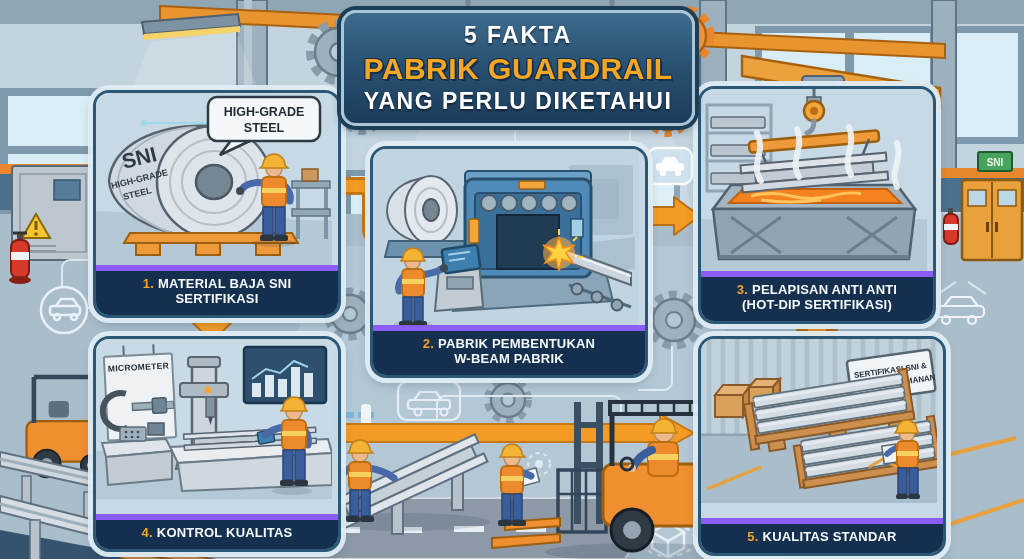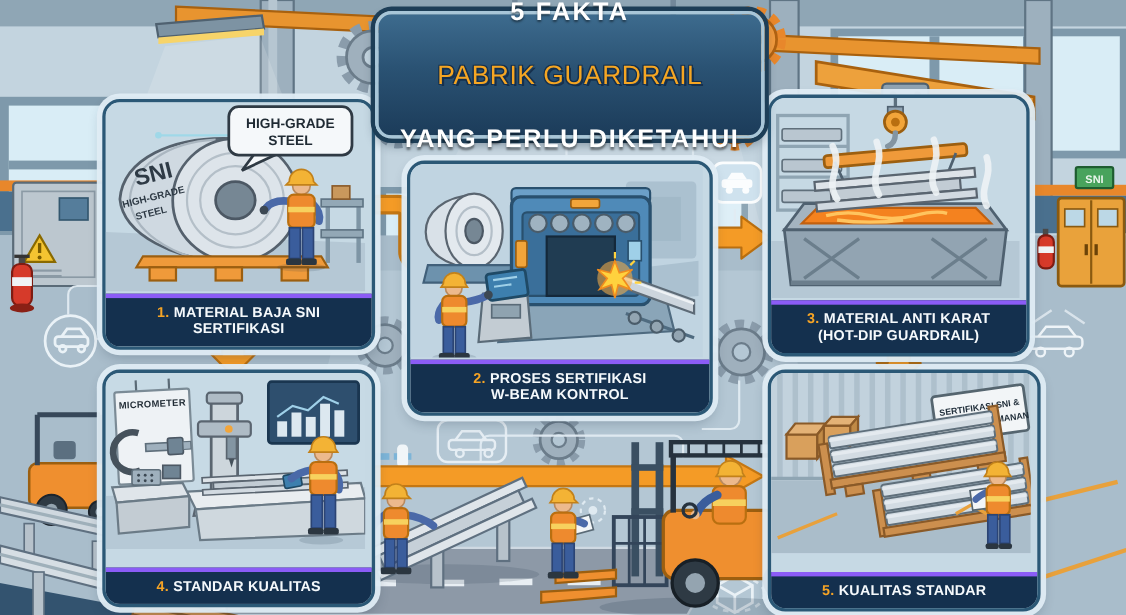--- a/index.html
+++ b/index.html
@@ -5,36 +5,36 @@
   html,body{margin:0;padding:0;background:#5a7186;}
   .stage{position:relative;width:1024px;height:559px;overflow:hidden;
          font-family:"Liberation Sans",sans-serif;background:#b7cad7;}
   .stage svg text{font-family:"Liberation Sans",sans-serif;}
   .bg{position:absolute;left:0;top:0;z-index:1;}
   .panel{position:absolute;z-index:3;border:3px solid #2b5876;border-radius:16px;
          background:#c6d9e4;overflow:hidden;
          box-shadow:0 0 0 5px rgba(223,236,244,.95),0 5px 12px rgba(25,45,65,.3);}
   .panel .art{position:absolute;left:0;top:0;}
   .cap{position:absolute;left:0;right:0;bottom:0;background:#14304e;
-       border-top:4px solid #8b5cf6;padding:5px 0 8px;text-align:center;
+       border-top:6px solid #8b5cf6;padding:5px 0 8px;text-align:center;
        color:#f5f9fc;font-weight:700;font-size:13px;line-height:1.2;letter-spacing:.2px;}
   .cap .num{color:#f6a425;margin-right:4px;}
   #p1{left:93px;top:90px;width:242px;height:222px;}
   #p2{left:370px;top:146px;width:272px;height:226px;}
   #p3{left:698px;top:86px;width:232px;height:232px;}
   #p4{left:93px;top:336px;width:242px;height:210px;}
   #p5{left:698px;top:336px;width:242px;height:214px;}
   .title-banner{position:absolute;left:341px;top:10px;width:348px;height:110px;z-index:5;
        background:linear-gradient(180deg,#3d6b8e 0%,#2a5273 45%,#1c3c5a 100%);
        border:3px solid #a8c6d8;border-radius:15px;
        box-shadow:0 0 0 4px #1d3e57,0 5px 10px rgba(15,35,55,.4);
-       display:flex;flex-direction:column;align-items:center;justify-content:center;gap:28px;}
+       display:flex;flex-direction:column;align-items:center;justify-content:center;}
   .t1{font-size:23px;font-weight:700;color:#fff;letter-spacing:2px;
       text-shadow:0 2px 2px rgba(0,0,0,.45);}
-  .t2{font-size:24px;font-weight:400;color:#f5a623;letter-spacing:.5px;margin:3px 0 2px;
+  .t2{font-size:30px;font-weight:700;color:#f5a623;letter-spacing:.5px;margin:3px 0 2px;
       text-shadow:-1px -1px 0 #16304d,1px -1px 0 #16304d,-1px 1px 0 #16304d,2px 2px 0 #16304d;}
   .t3{font-size:23px;font-weight:700;color:#fff;letter-spacing:1.5px;
       text-shadow:0 2px 2px rgba(0,0,0,.45);}
 </style>
 </head>
 <body>
 
 <div class="stage">
 
 <svg class="bg" width="1024" height="559" viewBox="0 0 1024 559">
@@ -493,22 +493,22 @@
       <path d="M-8,26 q-6,8 -4,14" stroke="#4a69a8" stroke-width="7" fill="none" stroke-linecap="round"></path>
       <rect x="-9" y="18" width="22" height="28" rx="5" fill="#ee8a2e" stroke="#b96f10" stroke-width="2"></rect>
       <rect x="-9" y="28" width="22" height="5" fill="#f7d15e"></rect>
       <rect x="-8" y="46" width="9" height="24" fill="#3a5d9c" stroke="#2b4474" stroke-width="1.5"></rect>
       <rect x="3" y="46" width="9" height="24" fill="#3a5d9c" stroke="#2b4474" stroke-width="1.5"></rect>
       <rect x="-12" y="70" width="14" height="6" rx="2" fill="#2b3640"></rect>
           <rect x="2" y="70" width="14" height="6" rx="2" fill="#2b3640"></rect>
     </g>
   </svg>
   <div class="cap">
-    <div><span class="num">2.</span><span>PROSES SERTIFIKASI</span></div>
-    <div>W-BEAM KONTROL</div>
+    <div><span class="num">2.</span><span>PABRIK PEMBENTUKAN</span></div>
+    <div>W-BEAM PABRIK</div>
   </div>
 </div>
 
 <div class="panel" id="p3">
   <svg class="art" width="226" height="182" viewBox="0 0 226 182">
     <rect width="226" height="182" fill="#c6d9e4"></rect>
     <polygon points="0,130 226,130 226,182 0,182" fill="#b5c8d5"></polygon>
     <g>
       <rect x="6" y="16" width="64" height="86" fill="none" stroke="#8fa5b3" stroke-width="3"></rect>
       <line x1="6" y1="44" x2="70" y2="44" stroke="#8fa5b3" stroke-width="3"></line>
@@ -546,22 +546,22 @@
       </g>
     </g>
     <g stroke="#eef3f6" stroke-width="6" fill="none" opacity="0.9" stroke-linecap="round">
       <path d="M60,92 C48,74 66,64 56,44"></path>
       <path d="M98,88 C88,70 104,60 96,40"></path>
       <path d="M150,86 C140,68 156,58 148,38"></path>
       <path d="M196,98 C188,82 202,72 196,54"></path>
     </g>
   </svg>
   <div class="cap">
-    <div><span class="num">3.</span><span>MATERIAL ANTI KARAT</span></div>
-    <div>(HOT-DIP GUARDRAIL)</div>
+    <div><span class="num">3.</span><span>PELAPISAN ANTI ANTI</span></div>
+    <div>(HOT-DIP SERTIFIKASI)</div>
   </div>
 </div>
 
 <div class="panel" id="p4">
   <svg class="art" width="236" height="160" viewBox="0 0 236 160">
     <rect width="236" height="160" fill="#c7dae5"></rect>
     <polygon points="0,112 236,104 236,160 0,160" fill="#b6c9d6"></polygon>
     <g transform="rotate(-3 44 58)">
       <path d="M30,16 V6 M60,16 V6" stroke="#5a6a76" stroke-width="2"></path>
       <rect x="10" y="16" width="68" height="84" rx="2" fill="#eef2f5" stroke="#7b8b96" stroke-width="2"></rect>
@@ -621,21 +621,21 @@
       <path d="M12,28 q6,8 4,16" stroke="#4a69a8" stroke-width="7" fill="none" stroke-linecap="round"></path>
       <rect x="-10" y="19" width="24" height="30" rx="5" fill="#ee8a2e" stroke="#b96f10" stroke-width="2"></rect>
       <rect x="-10" y="30" width="24" height="5" fill="#f7d15e"></rect>
       <rect x="-9" y="49" width="10" height="30" fill="#3a5d9c" stroke="#2b4474" stroke-width="1.5"></rect>
       <rect x="3" y="49" width="10" height="30" fill="#3a5d9c" stroke="#2b4474" stroke-width="1.5"></rect>
       <rect x="-12" y="79" width="14" height="6" rx="2" fill="#2b3640"></rect>
           <rect x="2" y="79" width="14" height="6" rx="2" fill="#2b3640"></rect>
     </g>
   </svg>
   <div class="cap">
-    <div><span class="num">4.</span><span>STANDAR KUALITAS</span></div>
+    <div><span class="num">4.</span><span>KONTROL KUALITAS</span></div>
   </div>
 </div>
 
 <div class="panel" id="p5">
   <svg class="art" width="236" height="164" viewBox="0 0 236 164">
     <rect width="236" height="164" fill="#c2d2dd"></rect>
     <g stroke="#a9bcc9" stroke-width="5" opacity="0.8">
       <line x1="8" y1="0" x2="8" y2="96"></line>
           <line x1="22" y1="0" x2="22" y2="96"></line>
           <line x1="36" y1="0" x2="36" y2="96"></line>

